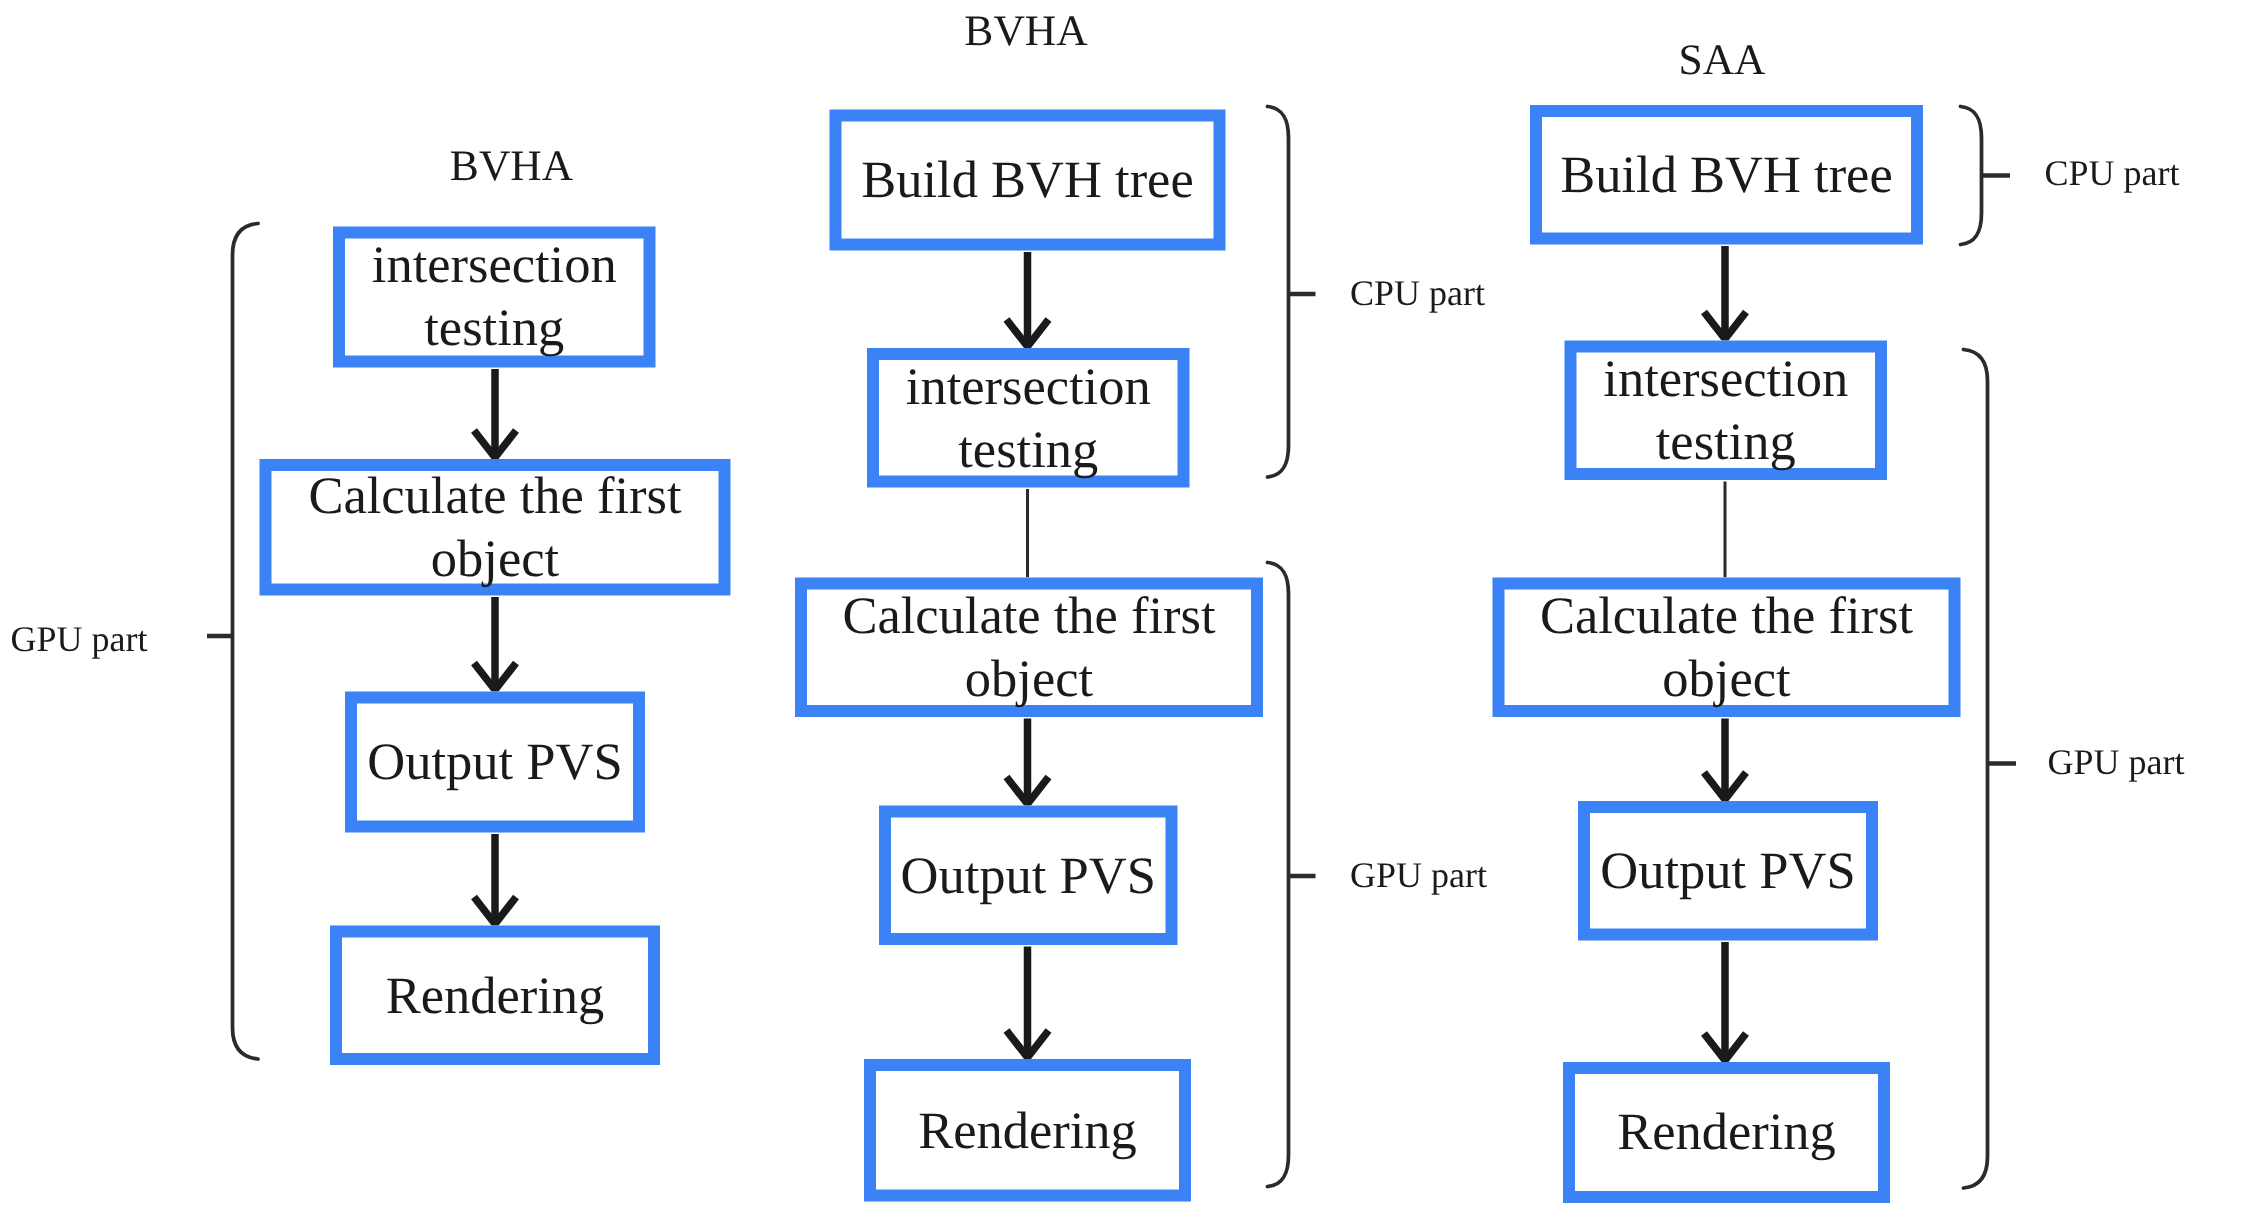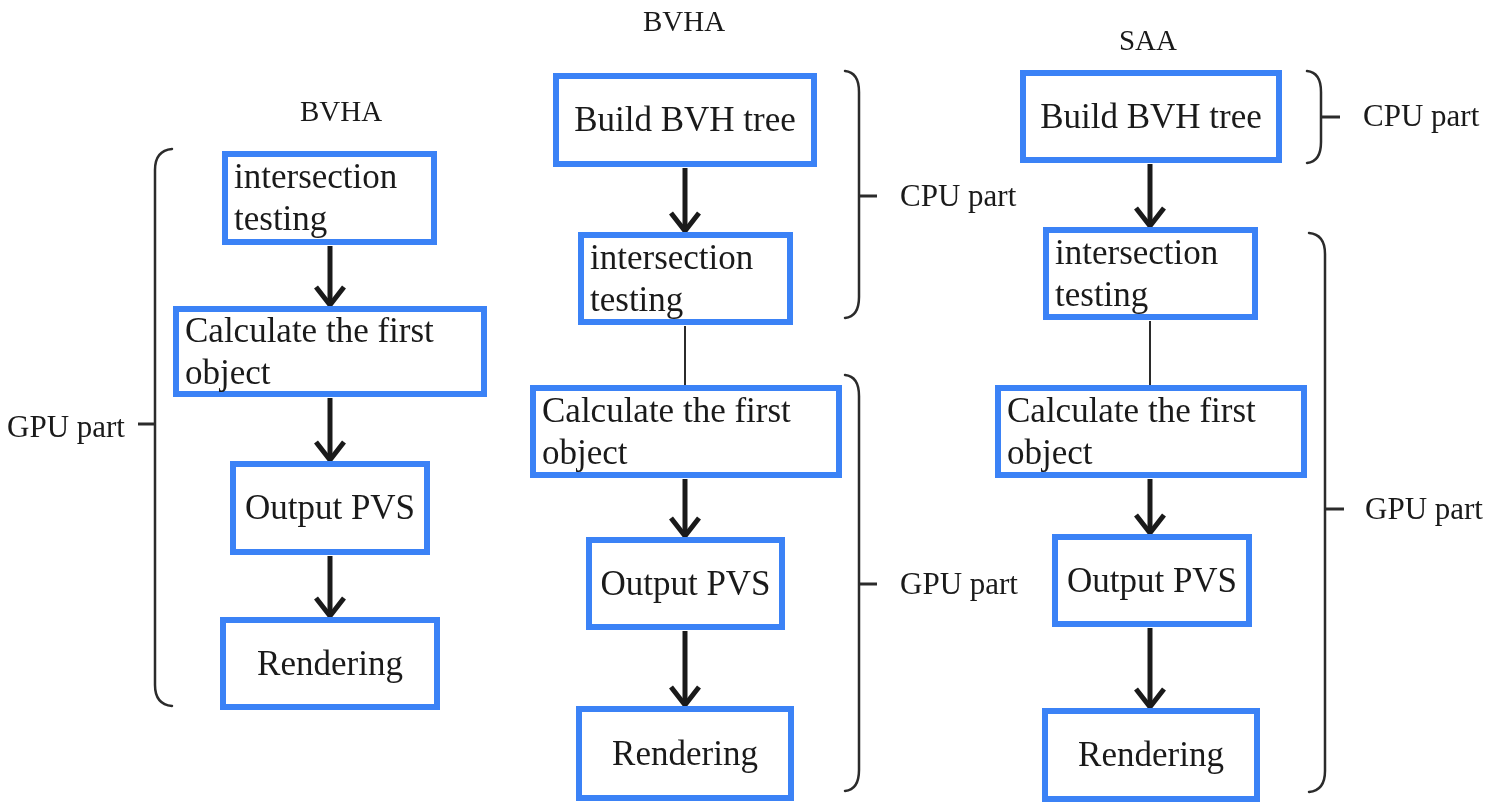--- a/index.html
+++ b/index.html
@@ -13,39 +13,40 @@
     overflow: hidden;
   }
   svg.overlay {
     position: absolute;
     left: 0; top: 0;
     width: 1505px; height: 805px;
   }
   .box {
     position: absolute;
     box-sizing: border-box;
-    border: 6px solid #3b82f6;
+    border: 8px solid #3b82f6;
     background: #ffffff;
     display: flex;
     align-items: center;
     justify-content: center;
+    text-align: center;
     font-size: 35px;
     line-height: 42px;
     padding: 0 6px;
   }
   .col-title {
     position: absolute;
     font-size: 29px;
     line-height: 42px;
     white-space: nowrap;
     transform: translateX(-50%);
   }
   .part-label {
     position: absolute;
-    font-size: 31px;
+    font-size: 24px;
     line-height: 42px;
     white-space: nowrap;
   }
   .shaft  { stroke: #1a1a1a; stroke-width: 5; fill: none; }
   .thin   { stroke: #2b2b2b; stroke-width: 2; fill: none; }
   .chev   { stroke: #1a1a1a; stroke-width: 5; fill: none; stroke-linejoin: miter; }
   .bracket{ stroke: #2b2b2b; stroke-width: 2.5; fill: none; stroke-linecap: round; }
   .dash   { stroke: #2b2b2b; stroke-width: 3; fill: none; }
 </style>
 </head>

